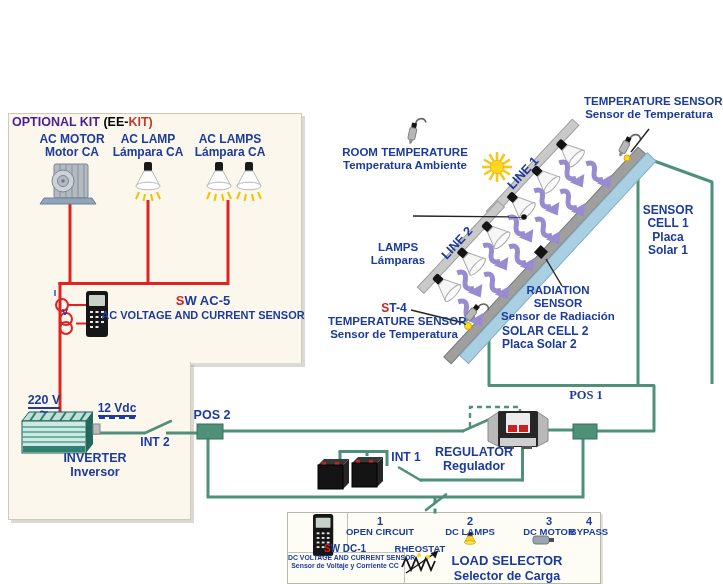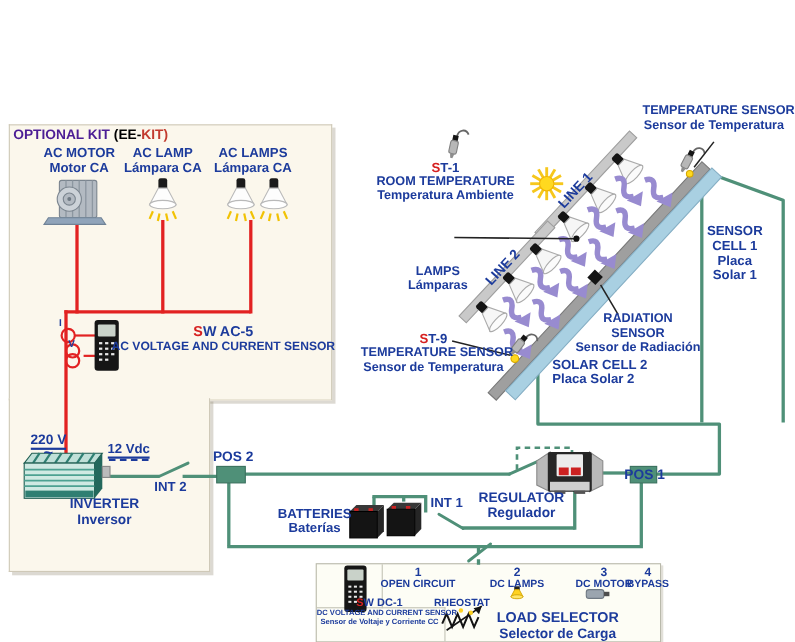--- a/index.html
+++ b/index.html
@@ -297,34 +297,29 @@
   </div>
 
   <div class="lbl" style="left:53px;top:451px;width:84px;font-size:12.5px;">
     <div>INVERTER</div>
     <div>Inversor</div>
   </div>
 
   <div class="lbl" style="left:134px;top:436px;width:42px;"><span>INT 2</span></div>
   <div class="lbl" style="left:189px;top:408px;width:46px;font-size:12.5px;"><span>POS 2</span></div>
   <div class="lbl" style="left:385px;top:451px;width:42px;"><span>INT 1</span></div>
-  <div class="lbl" style="left:563px;top:424px;width:46px;font-size:12.5px;"><span>POS 1</span></div>
+  <div class="lbl" style="left:563px;top:388px;width:46px;font-size:12.5px;font-family:Liberation Serif, serif;"><span>POS 1</span></div>
 
   <div class="lbl" style="left:422px;top:445px;width:104px;font-size:12.5px;">
     <div>REGULATOR</div>
     <div>Regulador</div>
   </div>
 
-  <div class="lbl" style="left:244px;top:461px;width:84px;">
-    <div>BATTERIES</div>
-    <div>Baterías</div>
-  </div>
 
   <div class="lbl" style="left:340px;top:146px;width:130px;">
-    <div><span class="red">S</span><span>T-1</span></div>
     <div class="s115">ROOM TEMPERATURE</div>
     <div class="s115">Temperatura Ambiente</div>
   </div>
 
   <div class="lbl" style="left:584px;top:95px;width:130px;">
     <div class="s115">TEMPERATURE SENSOR</div>
     <div class="s115">Sensor de Temperatura</div>
   </div>
 
   <div class="lbl s115" style="left:356px;top:202px;width:84px;margin-top:39px;">
@@ -340,28 +335,28 @@
     <div>CELL 1</div>
     <div>Placa</div>
     <div>Solar 1</div>
   </div>
 
   <div class="lbl" style="left:502px;top:325px;width:96px;text-align:left;">
     <div>SOLAR CELL 2</div>
     <div>Placa Solar 2</div>
   </div>
 
-  <div class="lbl s115" style="left:518px;top:284px;width:124px;text-align:center;">
+  <div class="lbl s115" style="left:496px;top:284px;width:124px;text-align:center;">
     <div>RADIATION</div>
     <div>SENSOR</div>
     <div>Sensor de Radiación</div>
   </div>
 
   <div class="lbl" style="left:328px;top:302px;width:132px;">
-    <div><span class="red">S</span><span>T-9</span></div>
+    <div><span class="red">S</span><span>T-4</span></div>
     <div class="s115">TEMPERATURE SENSOR</div>
     <div class="s115">Sensor de Temperatura</div>
   </div>
 
   <div class="lbl" style="left:344px;top:515px;width:72px;">
     <div class="s11">1</div>
     <div class="s95">OPEN CIRCUIT</div>
   </div>
   <div class="lbl" style="left:434px;top:515px;width:72px;">
     <div class="s11">2</div>

